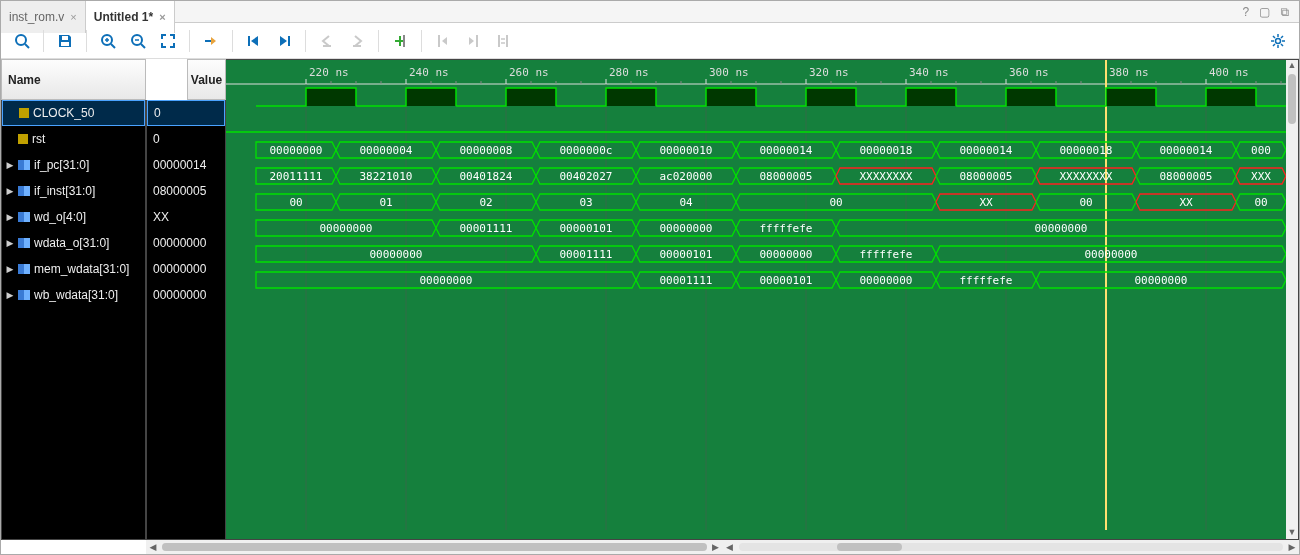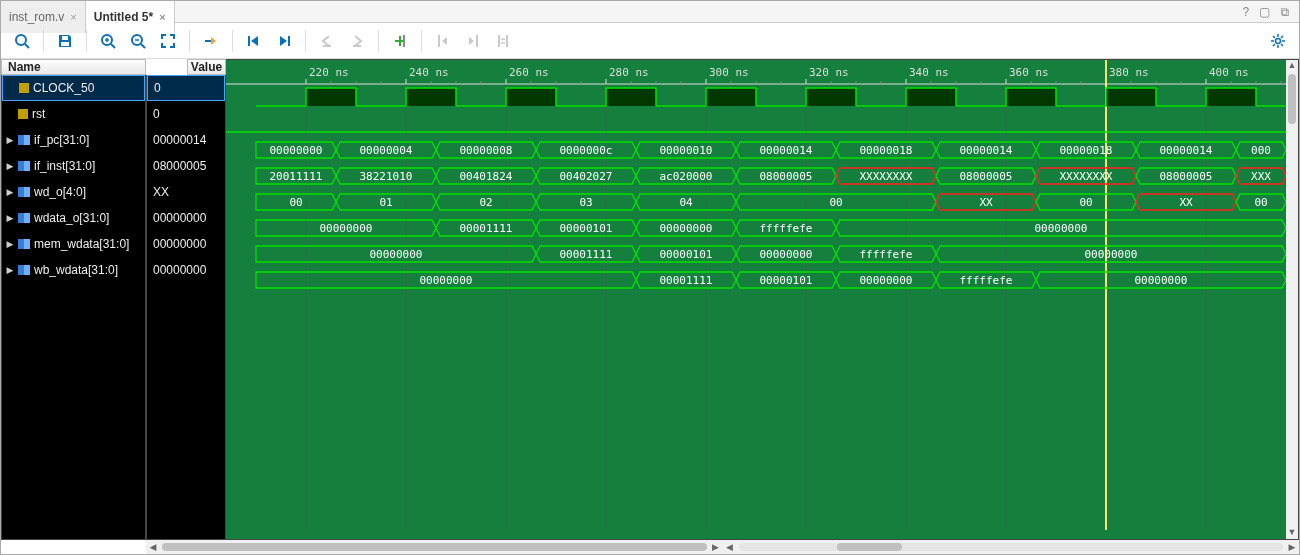--- a/index.html
+++ b/index.html
@@ -12,21 +12,21 @@
   .tab-bar-right { margin-left:auto; display:flex; align-items:center; gap:10px; padding:0 10px; color:#888;}
   .toolbar { height:36px; display:flex; align-items:center; gap:4px; padding:0 8px; border-bottom:1px solid #ddd; }
   .tb-btn { width:26px; height:26px; display:flex; align-items:center; justify-content:center; color:#0d6fb8; border-radius:3px; cursor:pointer;}
   .tb-sep { width:1px; height:22px; background:#ddd; margin:0 4px;}
   .tb-right { margin-left:auto; }
   svg { display:block; }
   .content { display:flex; height: calc(100% - 22px - 36px - 14px); }
   .panel { display:flex; flex-direction:column; }
   .panel.names { width:145px; }
   .panel.values { width:80px; }
-  .panel .head { background:linear-gradient(#fdfdfd,#e8e8e8); border:1px solid #bbb; height:16px; display:flex; align-items:center; padding:0 6px; font-weight:bold; font-size:12px; color:#222;}
+  .panel .head { background:linear-gradient(#fdfdfd,#e8e8e8); border:1px solid #bbb; height:41px; display:flex; align-items:center; padding:0 6px; font-weight:bold; font-size:12px; color:#222;}
   .panel .body { flex:1; background:#000; position:relative; overflow:hidden; border:1px solid #444; border-top:none;}
   .panel.values .head { justify-content:center;margin-left:41px; }
   .sig-row { height:26px; display:flex; align-items:center; gap:4px; padding:4px 4px; color:#eee; font-size:12px; white-space:nowrap;}
   .sig-row.selected { border:1px solid #4aa3ff; background:#002a4a; height:26px;}
   .chev { color:#ccc; font-size:9px; width:8px; text-align:center;}
   .ico-bit { width:10px; height:10px; background:#c0a000; display:inline-block;}
   .ico-bus { width:12px; height:10px; background:linear-gradient(90deg,#3a7bd5 50%,#6fb1ff 50%); display:inline-block;}
   .val-row { height:26px; display:flex; align-items:center; padding:0 6px; color:#eee; font-size:12px;}
   .val-row.selected { border:1px solid #4aa3ff; background:#002a4a;}
   .wave-wrap { flex:1; position:relative; background:#15803d; border:1px solid #444; border-left:none; overflow:hidden;}
@@ -44,21 +44,21 @@
 </head>
 <body>
 
 <div class="tab-bar">
   <div id="tabs-holder" style="display:flex">
       <div class="tab">
         <span>inst_rom.v</span>
         <span class="close">×</span>
       </div>
       <div class="tab active">
-        <span>Untitled 5*</span>
+        <span>Untitled 1*</span>
         <span class="close">×</span>
       </div>
     </div>
   <div class="tab-bar-right">
     <span style="cursor:pointer">?</span>
     <span style="cursor:pointer">▢</span>
     <span style="cursor:pointer">⧉</span>
   </div>
 </div>
 

